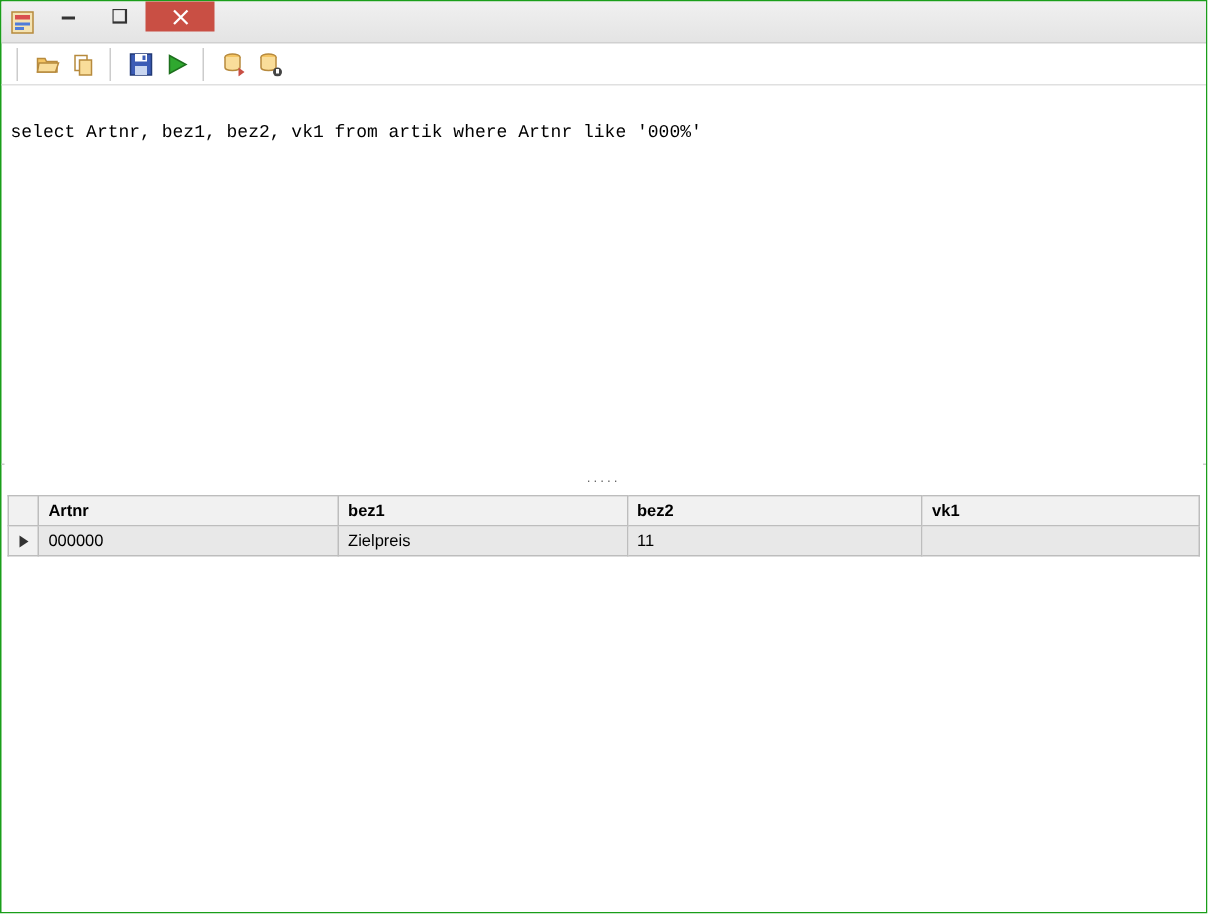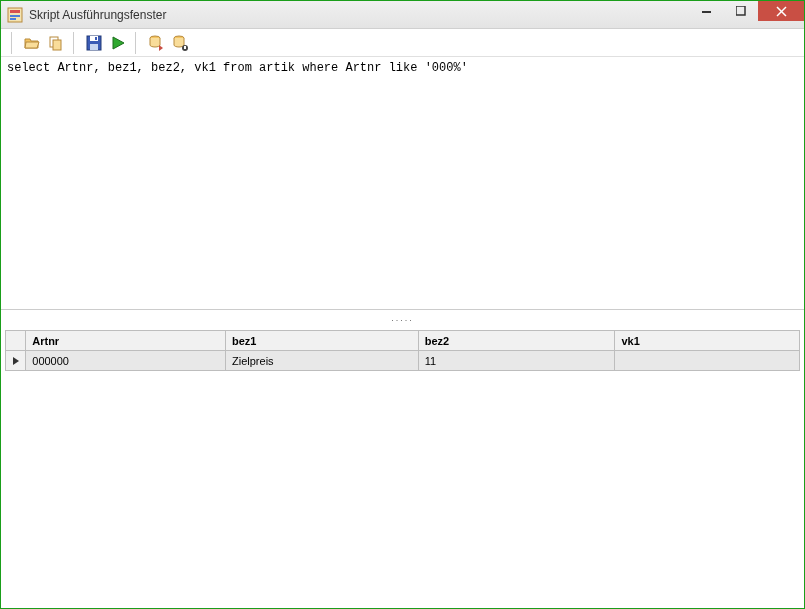--- a/index.html
+++ b/index.html
@@ -14,21 +14,21 @@
 .win-btn { width: 34px; height: 20px; display: flex; align-items: center; justify-content: center; cursor: pointer; margin-top: 0; }
 .win-btn.min, .win-btn.max { background: transparent; }
 .win-btn.close { background: #c94f44; width: 46px; height: 20px; }
 .win-btn svg { display: block; }
 
 .toolbar { height: 28px; display: flex; align-items: center; padding: 0 6px; gap: 2px; border-bottom: 1px solid #e0e0e0; }
 .tb-sep { width: 4px; height: 22px; border-left: 1px solid #ccc; margin: 0 4px; }
 .tb-btn { width: 22px; height: 22px; display: flex; align-items: center; justify-content: center; border-radius: 2px; cursor: pointer; }
 
 .editor-area { flex: 0 0 253px; border-bottom: 1px solid #ccc; padding: 2px; }
-.editor { width: 100%; height: 100%; font-family: "Courier New", monospace; font-size: 12px; padding: 2px 4px; border: none; outline: none; resize: none; white-space: pre; overflow: auto; }
+.editor { width: 100%; height: 100%; font-family: "Courier New", monospace; font-size: 12px; padding: 2px 4px; border: none; outline: none; resize: none; white-space: pre; overflow: auto; margin-top: 20px; }
 
 .splitter { height: 16px; text-align: center; font-size: 9px; color: #666; cursor: row-resize; user-select: none; letter-spacing:2px;line-height:16px;}
 
 .results-area { flex: 1; overflow: auto; padding: 4px; }
 .grid { border-collapse: collapse; width: 100%; table-layout: fixed; }
 .grid th, .grid td { border: 1px solid #bdbdbd; padding: 3px 6px; text-align: left; height: 20px; font-size: 11px; overflow: hidden; white-space: nowrap; }
 .grid th { background: #f1f1f1; font-weight: bold; }
 .row-indicator { width: 20px; background: #f1f1f1; text-align: center; padding: 0; vertical-align: middle; }
 .row-indicator svg { display: block; margin: 0 auto; }
 .grid tr.sel td { background: #e8e8e8; }
@@ -50,21 +50,20 @@
 
   <div class="titlebar">
     <span class="app-icon">
       <svg width="16" height="16">
           <rect x="1" y="1" width="14" height="14" fill="#f4e3b2" stroke="#b78a3d"></rect>
           <rect x="3" y="3" width="10" height="3" fill="#d94f4f"></rect>
           <rect x="3" y="8" width="10" height="2" fill="#4f7dd9"></rect>
           <rect x="3" y="11" width="6" height="2" fill="#4f7dd9"></rect>
         </svg>
     </span>
-    <span class="title-text">Skript Ausführungsfenster</span>
     <div class="win-controls">
       <div class="win-btn min">
         <svg width="10" height="10">
             <rect x="0" y="5" width="9" height="2" fill="#333"></rect>
           </svg>
       </div>
       <div class="win-btn max">
         <svg width="10" height="10">
             <rect x="0" y="0" width="9" height="9" fill="none" stroke="#333" stroke-width="1.5"></rect>
           </svg>

